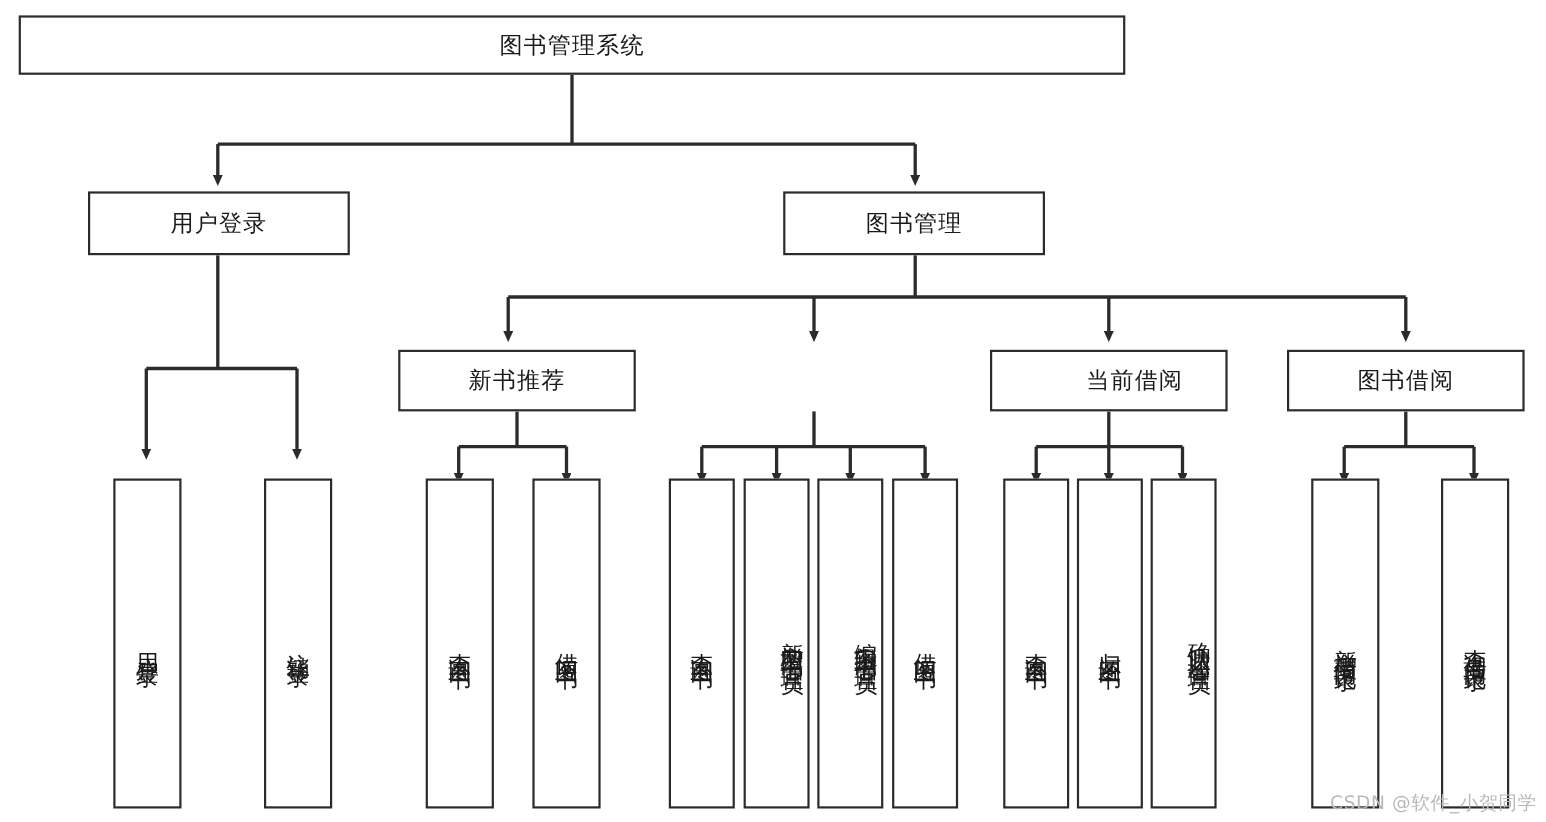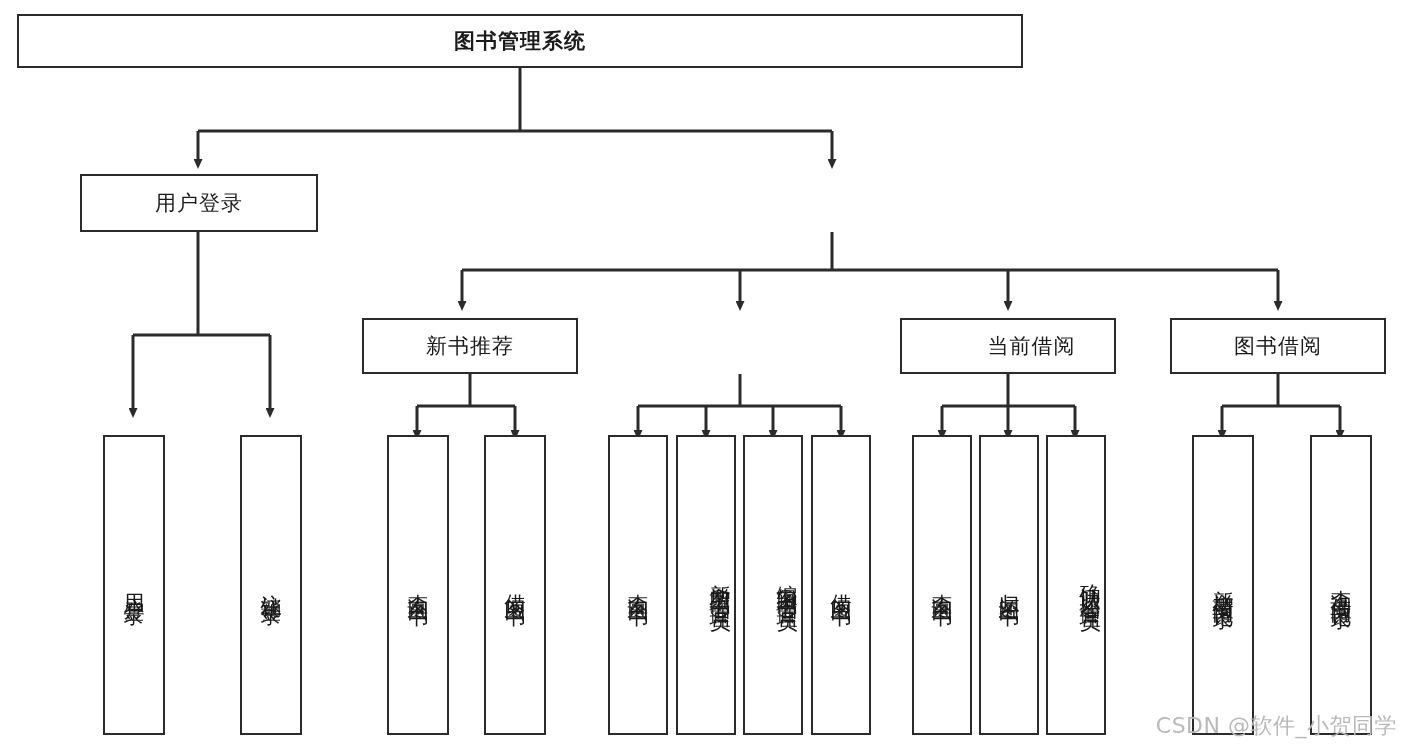--- a/index.html
+++ b/index.html
@@ -50,21 +50,21 @@
     align-items: flex-start;
   }
   .node-label {
     display: block;
     white-space: nowrap;
   }
   #watermark {
     position: absolute;
     right: 8px;
     bottom: 6px;
-    font-size: 22px;
+    font-size: 17px;
     color: #b9b9b9;
     letter-spacing: 0.5px;
     z-index: 5;
     white-space: nowrap;
   }
 </style>
 </head>
 <body>
 
 <div id="canvas">
@@ -112,26 +112,29 @@
       <path d="M1008,406 L1008,431" marker-end="url(#arrow)"></path>
       <path d="M1075,406 L1075,431" marker-end="url(#arrow)"></path>
 
       <path d="M1278,374 L1278,406"></path>
       <path d="M1222,406 L1340,406"></path>
       <path d="M1222,406 L1222,431" marker-end="url(#arrow)"></path>
       <path d="M1340,406 L1340,431" marker-end="url(#arrow)"></path>
     </g>
   </svg>
 
-  <div class="node h" style="left:17px; top:14px; width:1006px; height:54px;font-weight:bold;">
+  <div class="node h" style="left:17px; top:14px; width:1006px; height:54px;">
     <span class="node-label">图书管理系统</span>
   </div>
 
   <div class="node h" style="left:80px; top:174px; width:238px; height:58px;">
     <span class="node-label">用户登录</span>
+  </div>
+  <div class="node h" style="left:712px; top:174px; width:238px; height:58px;">
+    <span class="node-label">图书管理</span>
   </div>
 
   <div class="node h" style="left:362px; top:318px; width:216px; height:56px;">
     <span class="node-label">新书推荐</span>
   </div>
   <div class="node h" style="left:900px; top:318px; width:216px; height:56px;padding-left:47px;">
     <span class="node-label">当前借阅</span>
   </div>
   <div class="node h" style="left:1170px; top:318px; width:216px; height:56px;">
     <span class="node-label">图书借阅</span>

